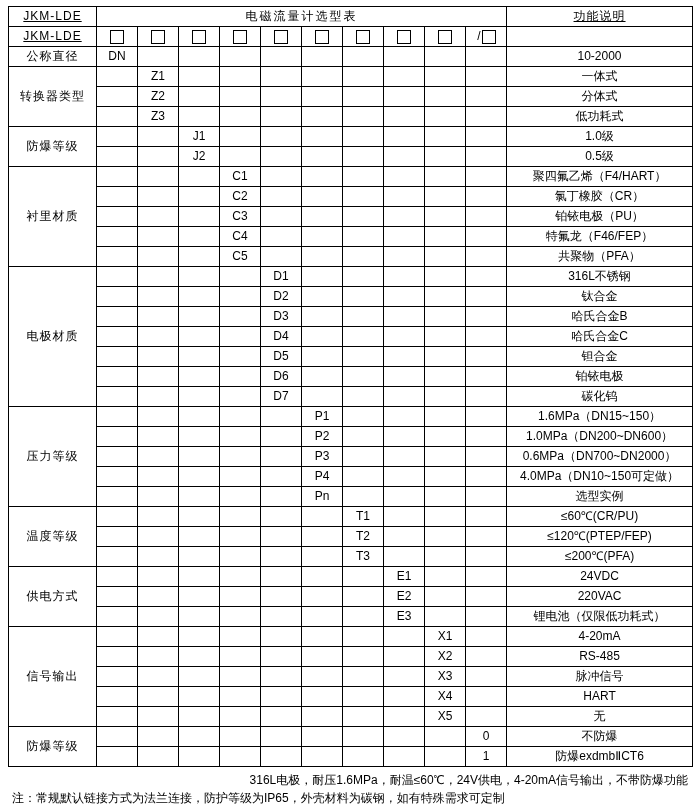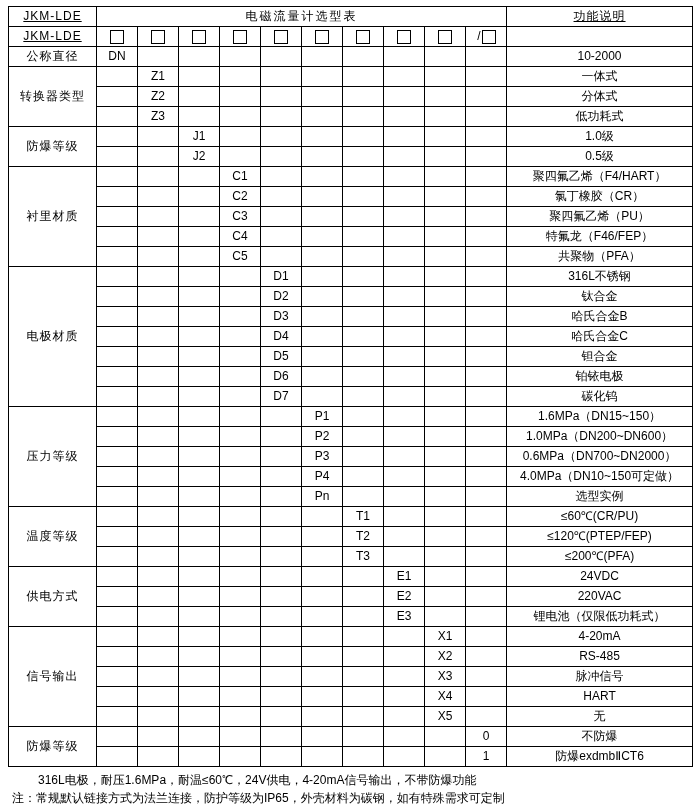--- a/index.html
+++ b/index.html
@@ -64,21 +64,21 @@
   .slashwrap .sl{margin:0 1px;}
   .notes{
     width:684px;
     margin:0 auto;
     padding:4px 4px 0 4px;
     box-sizing:border-box;
     font-size:12px;
     line-height:18px;
   }
   .notes div{white-space:nowrap;}
-  .notes .indent{padding-left:26px;}
+  .notes .indent{padding-left:26px;text-align:right;}
   .empty{}
 </style>
 </head>
 <body>
 
 <div class="wrap">
   <table class="sel">
     <colgroup>
       <col style="width:88px">
       <col style="width:41px">
@@ -225,21 +225,21 @@
           <td class="empty"></td>
           <td class="empty"></td>
           <td class="empty"></td>
           <td class="codecell">C3</td>
           <td class="empty"></td>
           <td class="empty"></td>
           <td class="empty"></td>
           <td class="empty"></td>
           <td class="empty"></td>
           <td class="empty"></td>
-          <td class="desc">聚四氟乙烯（PU）</td>
+          <td class="desc">铂铱电极（PU）</td>
         </tr>
         <tr>
           <td class="empty"></td>
           <td class="empty"></td>
           <td class="empty"></td>
           <td class="codecell">C4</td>
           <td class="empty"></td>
           <td class="empty"></td>
           <td class="empty"></td>
           <td class="empty"></td>

